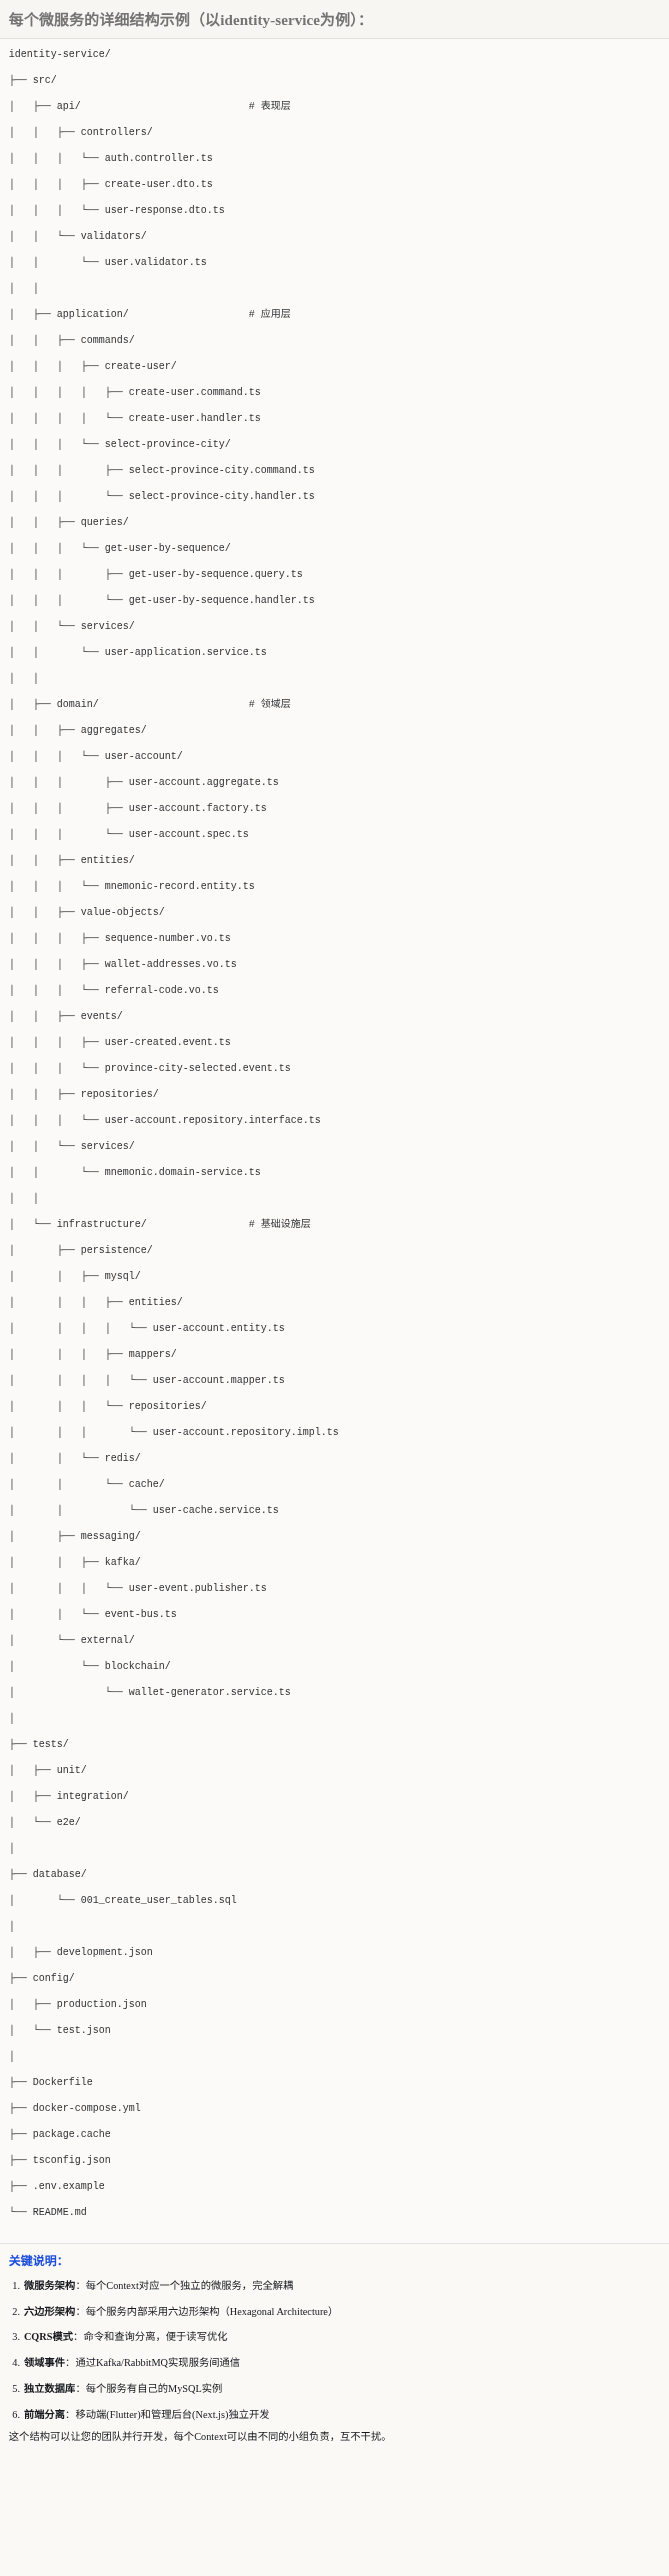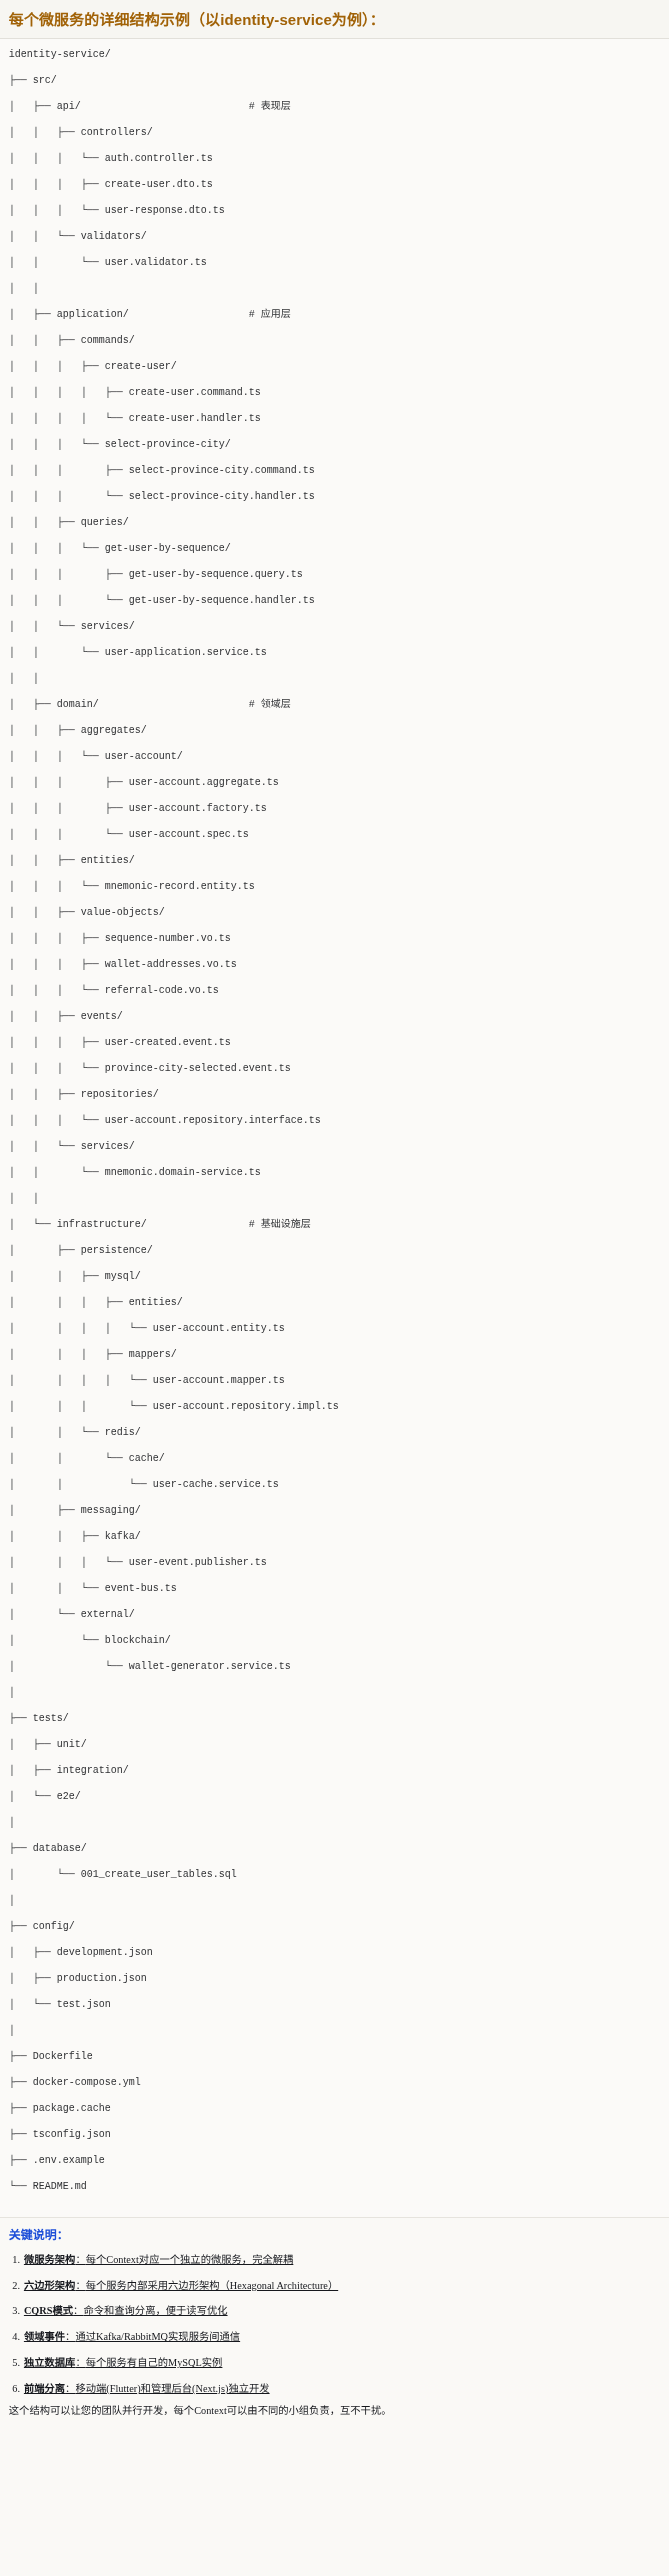--- a/index.html
+++ b/index.html
@@ -21,26 +21,26 @@
     padding: 0;
   }
 
   
   .doc-header {
     padding: 10.6px 8.8px 8.8px 8.8px;
     background: #f7f6f2;
     border-bottom: 0.6px solid #e2e0da;
   }
   .doc-title {
-    font-family: Liberation Sans, sans-serif;
+    font-family: Liberation Serif, serif;
     font-size: 15px;
     font-weight: bold;
     line-height: 1.25;
     letter-spacing: 0.1px;
-    color: #a16207;
+    color: #737373;
     margin: 0;
   }
 
   
   .tree-block {
     padding: 8.8px 8.8px 11.3px 8.8px;
     background: #fbfaf8;
     border-bottom: 0.6px solid #e6e4de;
   }
   pre.tree {
@@ -74,21 +74,20 @@
     padding: 0 0 0 13.8px;
     list-style: decimal;
     font-family: "Liberation Serif", "DejaVu Serif", serif;
     font-size: 10.3px;
     line-height: 1.35;
     color: #16181d;
   }
   ol.note-list > li {
     margin: 4px 0 12px 0;
     padding-left: 1.3px;
-    text-decoration: underline;
   }
   ol.note-list > li:last-child { margin-bottom: 3.8px; }
   .note-term { font-weight: bold; }
   .note-sep  { font-weight: normal; }
   .note-desc { font-weight: normal; }
 
   .closing {
     font-family: "Liberation Serif", "DejaVu Serif", serif;
     font-size: 10.3px;
     line-height: 1.4;
@@ -152,42 +151,43 @@
 <span class="row">│   │   └── services/</span>
 <span class="row">│   │       └── mnemonic.domain-service.ts</span>
 <span class="row">│   │</span>
 <span class="row">│   └── infrastructure/                 <span class="cmt"># 基础设施层</span></span>
 <span class="row">│       ├── persistence/</span>
 <span class="row">│       │   ├── mysql/</span>
 <span class="row">│       │   │   ├── entities/</span>
 <span class="row">│       │   │   │   └── user-account.entity.ts</span>
 <span class="row">│       │   │   ├── mappers/</span>
 <span class="row">│       │   │   │   └── user-account.mapper.ts</span>
+<span class="row">│       │   │   └── repositories/</span>
 <span class="row">│       │   │       └── user-account.repository.impl.ts</span>
 <span class="row">│       │   └── redis/</span>
 <span class="row">│       │       └── cache/</span>
 <span class="row">│       │           └── user-cache.service.ts</span>
 <span class="row">│       ├── messaging/</span>
 <span class="row">│       │   ├── kafka/</span>
 <span class="row">│       │   │   └── user-event.publisher.ts</span>
 <span class="row">│       │   └── event-bus.ts</span>
 <span class="row">│       └── external/</span>
 <span class="row">│           └── blockchain/</span>
 <span class="row">│               └── wallet-generator.service.ts</span>
 <span class="row">│</span>
 <span class="row">├── tests/</span>
 <span class="row">│   ├── unit/</span>
 <span class="row">│   ├── integration/</span>
 <span class="row">│   └── e2e/</span>
 <span class="row">│</span>
 <span class="row">├── database/</span>
 <span class="row">│       └── 001_create_user_tables.sql</span>
 <span class="row">│</span>
+<span class="row">│   ├── development.json</span>
 <span class="row">├── config/</span>
-<span class="row">│   ├── development.json</span>
 <span class="row">│   ├── production.json</span>
 <span class="row">│   └── test.json</span>
 <span class="row">│</span>
 <span class="row">├── Dockerfile</span>
 <span class="row">├── docker-compose.yml</span>
 <span class="row">├── package.cache</span>
 <span class="row">├── tsconfig.json</span>
 <span class="row">├── .env.example</span>
 <span class="row">└── README.md</span>
 </pre>

